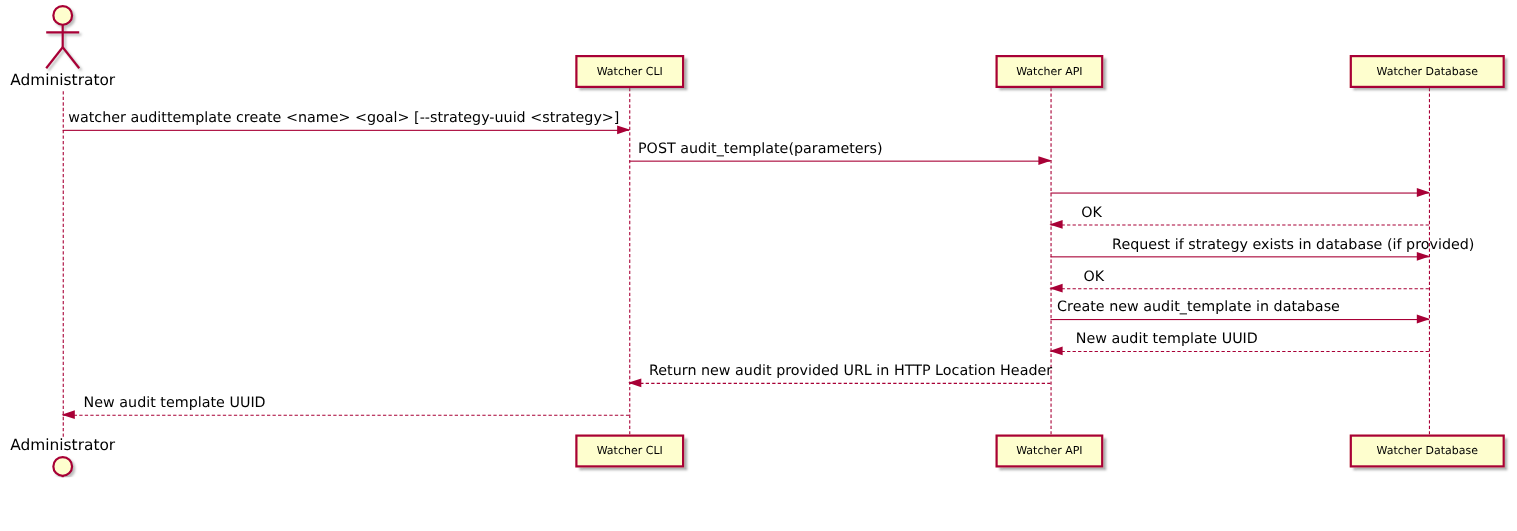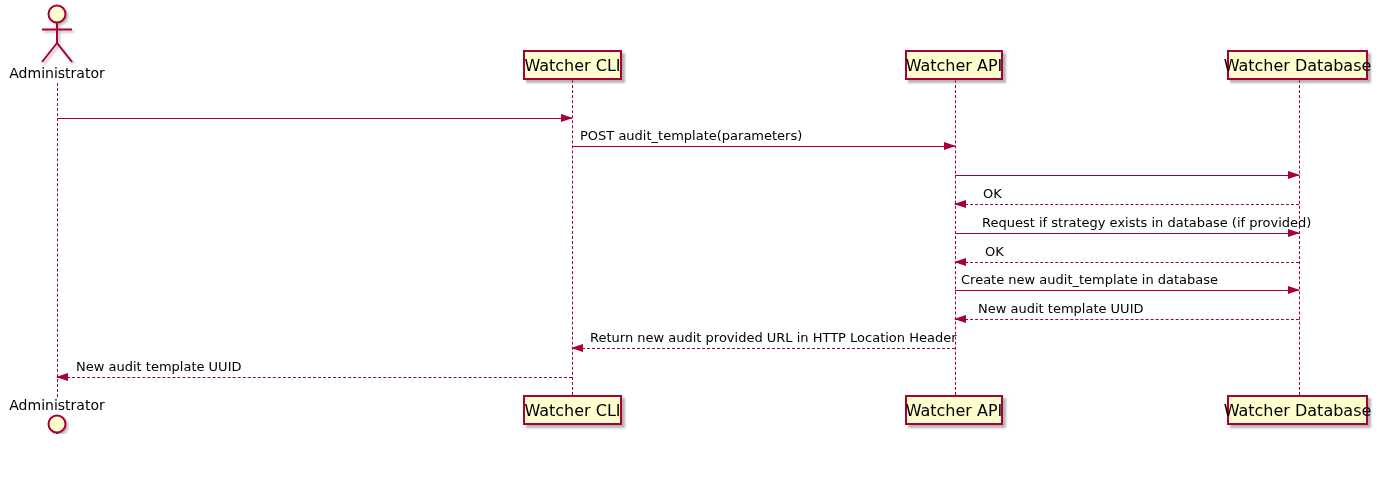--- a/index.html
+++ b/index.html
@@ -22,21 +22,21 @@
     width:0;
     border-left:1px dashed var(--line);
   }
   .pbox{
     position:absolute;
     box-sizing:border-box;
     background:var(--fill);
     border:2px solid var(--line);
     box-shadow:3px 3px 2px rgba(120,120,120,0.55);
     display:flex;align-items:center;justify-content:center;
-    font-size:16px;
+    font-size:10px;
     white-space:nowrap;
   }
   .actor-label{
     position:absolute;
     width:100px;
     text-align:center;
     font-size:14px;
     line-height:14px;
     white-space:nowrap;
   }
@@ -96,39 +96,40 @@
   <div class="pbox" style="left:523px;top:50px;width:99px;height:30px">
       <span>Watcher CLI</span>
     </div>
   <div class="pbox" style="left:905px;top:50px;width:98px;height:30px">
       <span>Watcher API</span>
     </div>
   <div class="pbox" style="left:1227px;top:50px;width:141px;height:30px">
       <span>Watcher Database</span>
     </div>
 
+  <div class="msg-label" style="left:62px;top:101px">watcher audittemplate create &lt;name&gt; &lt;goal&gt; [--strategy-uuid &lt;strategy&gt;]</div>
   <div class="msg-line solid" style="left:57px;top:118px;width:515px">
       <span class="arrowhead right"></span>
     </div>
 
   <div class="msg-label" style="left:580px;top:129px">POST audit_template(parameters)</div>
   <div class="msg-line solid" style="left:572px;top:146px;width:383px">
       <span class="arrowhead right"></span>
     </div>
 
   <div class="msg-line solid" style="left:955px;top:175px;width:344px">
       <span class="arrowhead right"></span>
     </div>
 
   <div class="msg-label" style="left:983px;top:187px">OK</div>
   <div class="msg-line dashed" style="left:955px;top:204px;width:344px">
       <span class="arrowhead left"></span>
     </div>
 
-  <div class="msg-label" style="left:982px;top:216px">Request if strategy exists in database (if provided)</div>
+  <div class="msg-label" style="left:1011px;top:216px">Request if strategy exists in database (if provided)</div>
   <div class="msg-line solid" style="left:955px;top:233px;width:344px">
       <span class="arrowhead right"></span>
     </div>
 
   <div class="msg-label" style="left:985px;top:245px">OK</div>
   <div class="msg-line dashed" style="left:955px;top:262px;width:344px">
       <span class="arrowhead left"></span>
     </div>
 
   <div class="msg-label" style="left:961px;top:273px">Create new audit_template in database</div>

